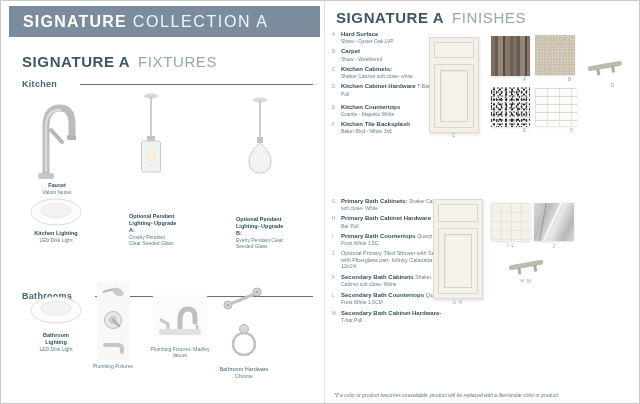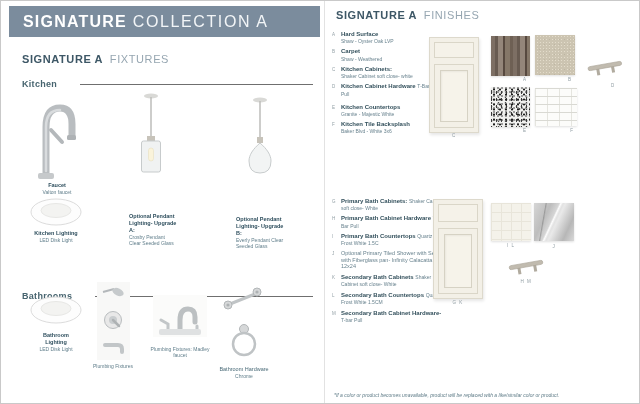--- a/index.html
+++ b/index.html
@@ -10,21 +10,21 @@
     border:1px solid #c9c9c9; overflow:hidden; margin:0 auto;
   }
   .abs { position:absolute; }
 
   
   #banner { left:8px; top:5px; width:311px; height:31px; background:#7b8c9d;
     display:flex; align-items:center; padding-left:14px; }
   #banner .strong { color:#fff; font-size:16px; font-weight:700; letter-spacing:1.2px; }
   #banner .light  { color:#f2f5f7; font-size:16px; font-weight:300; letter-spacing:1.6px; margin-left:6px; }
 
-  .sub-header { font-size:11px; letter-spacing:.6px; }
+  .sub-header { font-size:15px; letter-spacing:.6px; }
   .sub-header .strong { color:#3d5766; font-weight:700; }
   .sub-header .light  { color:#96a6b1; font-weight:400; margin-left:3px; }
 
   .section-heading { display:flex; align-items:center; width:291px;gap:16px; }
   .section-heading .txt { color:#47646f; font-size:9px; font-weight:700; letter-spacing:.3px; white-space:nowrap; }
   .section-heading .rule { flex:1; height:1px; background:#6f6f6f; margin-left:7px; }
 
   .prod-label { text-align:center; line-height:1.25; }
   .prod-label .name { color:#2f4f5e; font-size:5.5px; font-weight:700; }
   .prod-label .desc { color:#5f7d8a; font-size:5px; }

